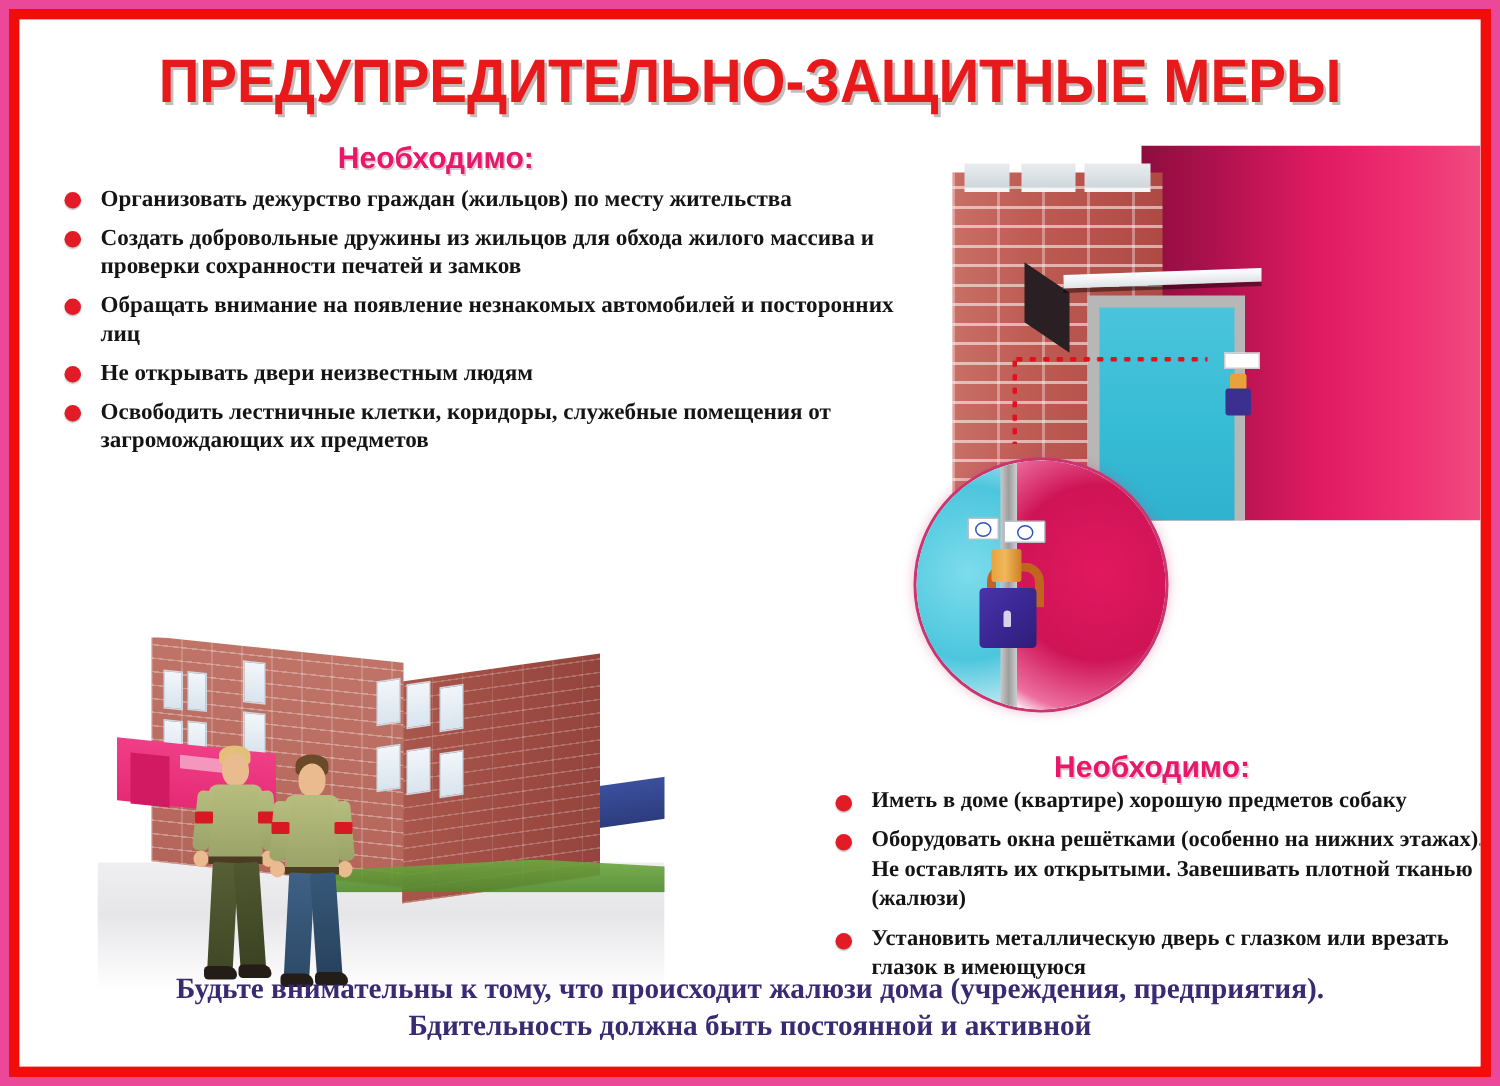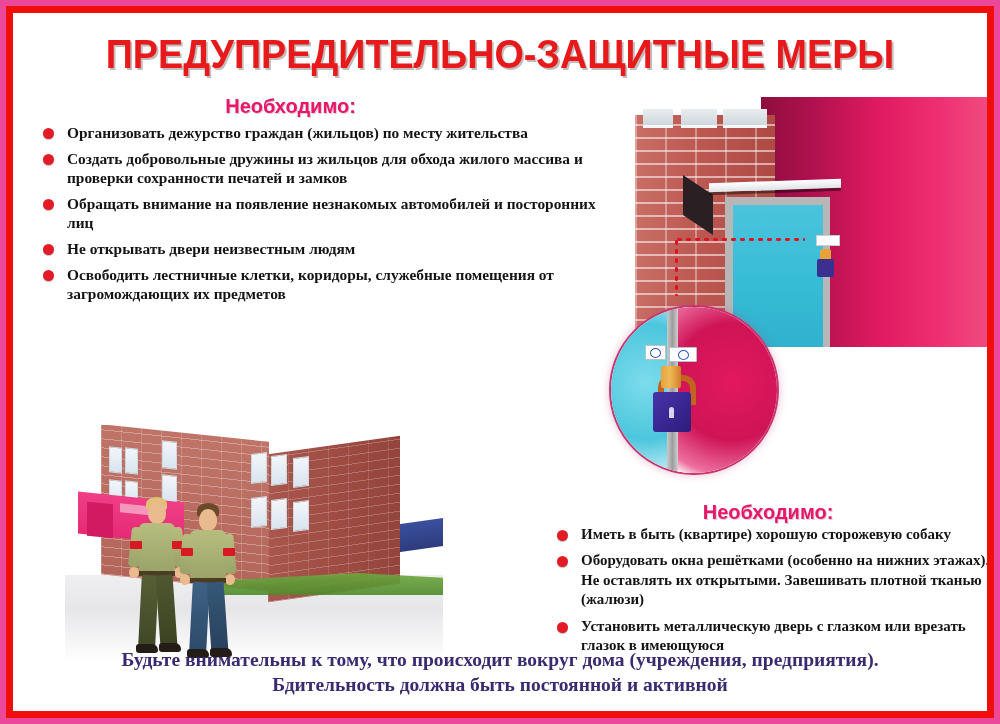--- a/index.html
+++ b/index.html
@@ -375,32 +375,32 @@
       <div class="p-shoe" style="left:8px;top:146px;width:22px;height:9px;"></div>
       <div class="p-shoe" style="left:31px;top:145px;width:22px;height:9px;"></div>
     </div>
   </div>
 
   <div class="section-head" id="desirable-head">Необходимо:</div>
 
   <div class="list" id="desirable-list">
     <div class="item">
       <span class="dot"></span>
-      <span class="txt">Иметь в быть (квартире) хорошую сторожевую собаку</span>
+      <span class="txt">Иметь в доме (квартире) хорошую предметов собаку</span>
     </div>
     <div class="item">
       <span class="dot"></span>
       <span class="txt">Оборудовать окна решётками (особенно на нижних этажах). Не оставлять их открытыми. Завешивать плотной тканью (жалюзи)</span>
     </div>
     <div class="item">
       <span class="dot"></span>
       <span class="txt">Установить металлическую дверь с глазком или врезать глазок в имеющуюся</span>
     </div>
   </div>
 
   <div class="footer">
-    <span class="l1">Будьте внимательны к тому, что происходит вокруг дома (учреждения, предприятия).</span>
+    <span class="l1">Будьте внимательны к тому, что происходит жалюзи дома (учреждения, предприятия).</span>
     <span class="l2">Бдительность должна быть постоянной и активной</span>
   </div>
 
 </div>
 </div>
 </div>
 
 </body></html>

